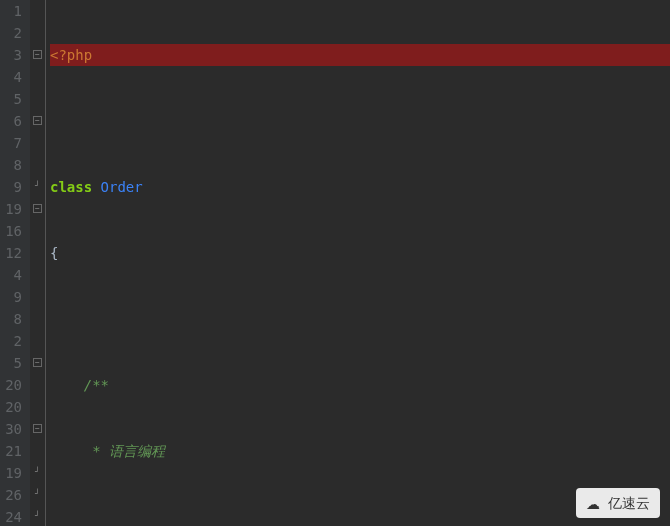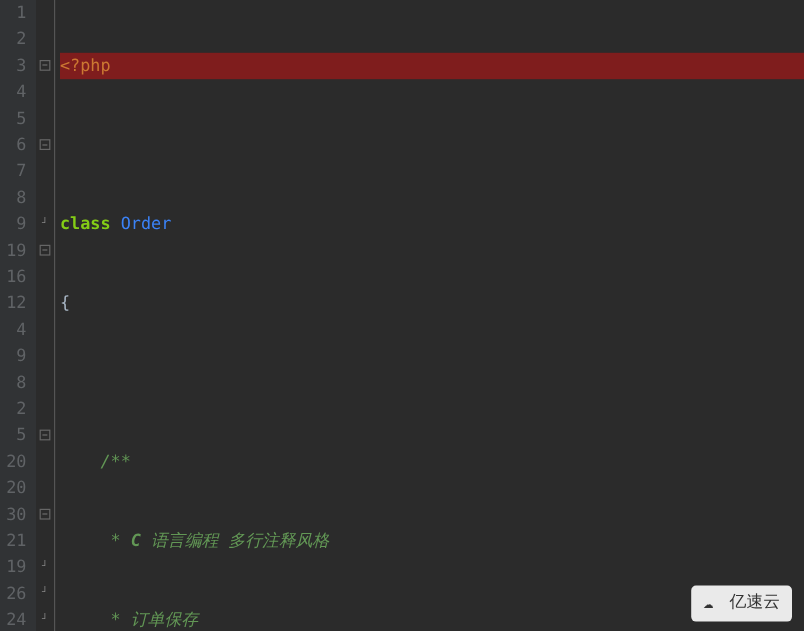--- a/index.html
+++ b/index.html
@@ -64,21 +64,21 @@
     .doccomment { color: #629755; font-style: italic; }
     .doccomment-tag { color: #629755; font-weight: bold; font-style: italic; }
     .brace { color: #a9b7c6; }
     .watermark {
       position: absolute;
       bottom: 8px;
       right: 10px;
       background: rgba(255,255,255,0.9);
       padding: 4px 10px;
       border-radius: 4px;
-      font-family: Liberation Mono, monospace;
+      font-family: Liberation Sans, sans-serif;
       font-size: 14px;
       color: #333;
       display: flex;
       align-items: center;
       gap: 4px;
     }
     .watermark-icon {
       width: 18px;
       height: 12px;
       display: inline-block;
@@ -138,22 +138,21 @@
     <div class="fold-marker" style="top:512px;border:none;">┘</div>
   </div>
 
   <div class="code">
     <div class="line highlight-line"><span class="kw-php">&lt;?php</span></div>
     <div class="line"></div>
     <div class="line"><span class="kw-class">class</span><span class="classname"> Order</span></div>
     <div class="line"><span class="brace">{</span></div>
     <div class="line"></div>
     <div class="line">    <span class="doccomment">/**</span></div>
-    <div class="line">    <span class="doccomment"> * </span><span class="doccomment-tag">C</span><span class="doccomment"> 语言编程 多行注释风格</span></div>
-    <div class="line">    <span class="doccomment"> * </span><span class="doccomment">订单保存</span></div>
+    <div class="line">    <span class="doccomment"> * </span><span class="doccomment">语言编程</span></div>
     
     
     
     
     
     
     
     
     
     

